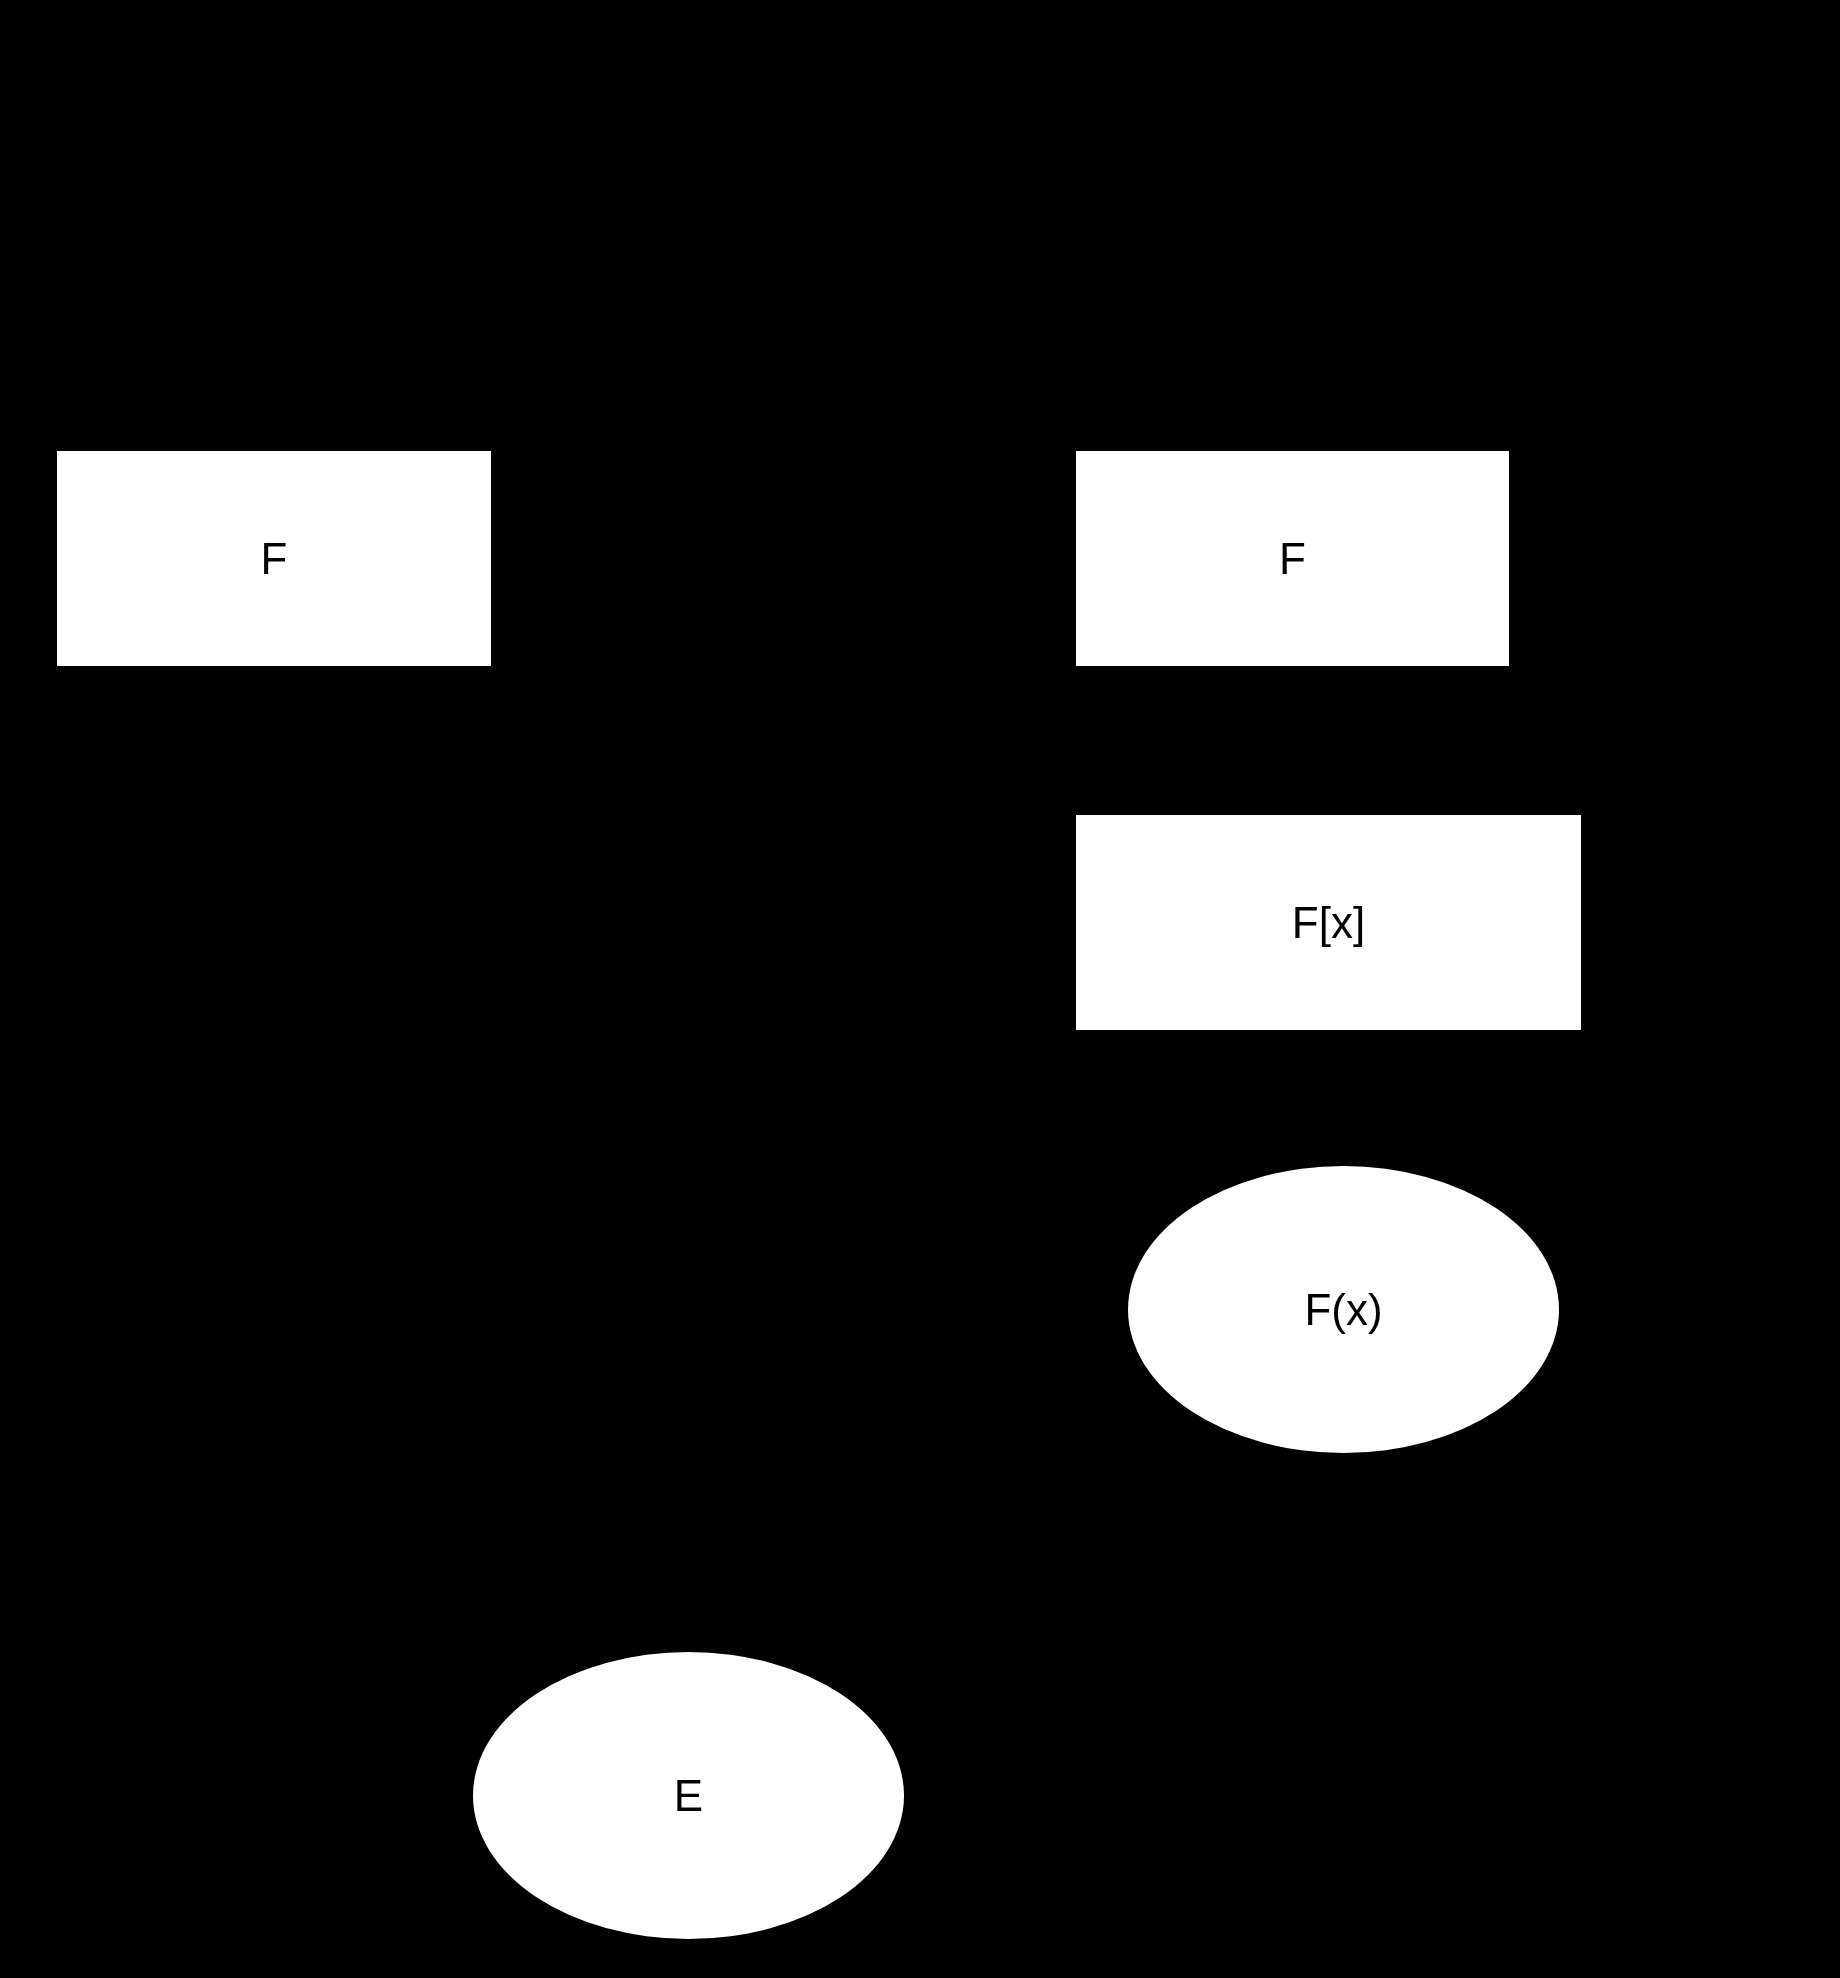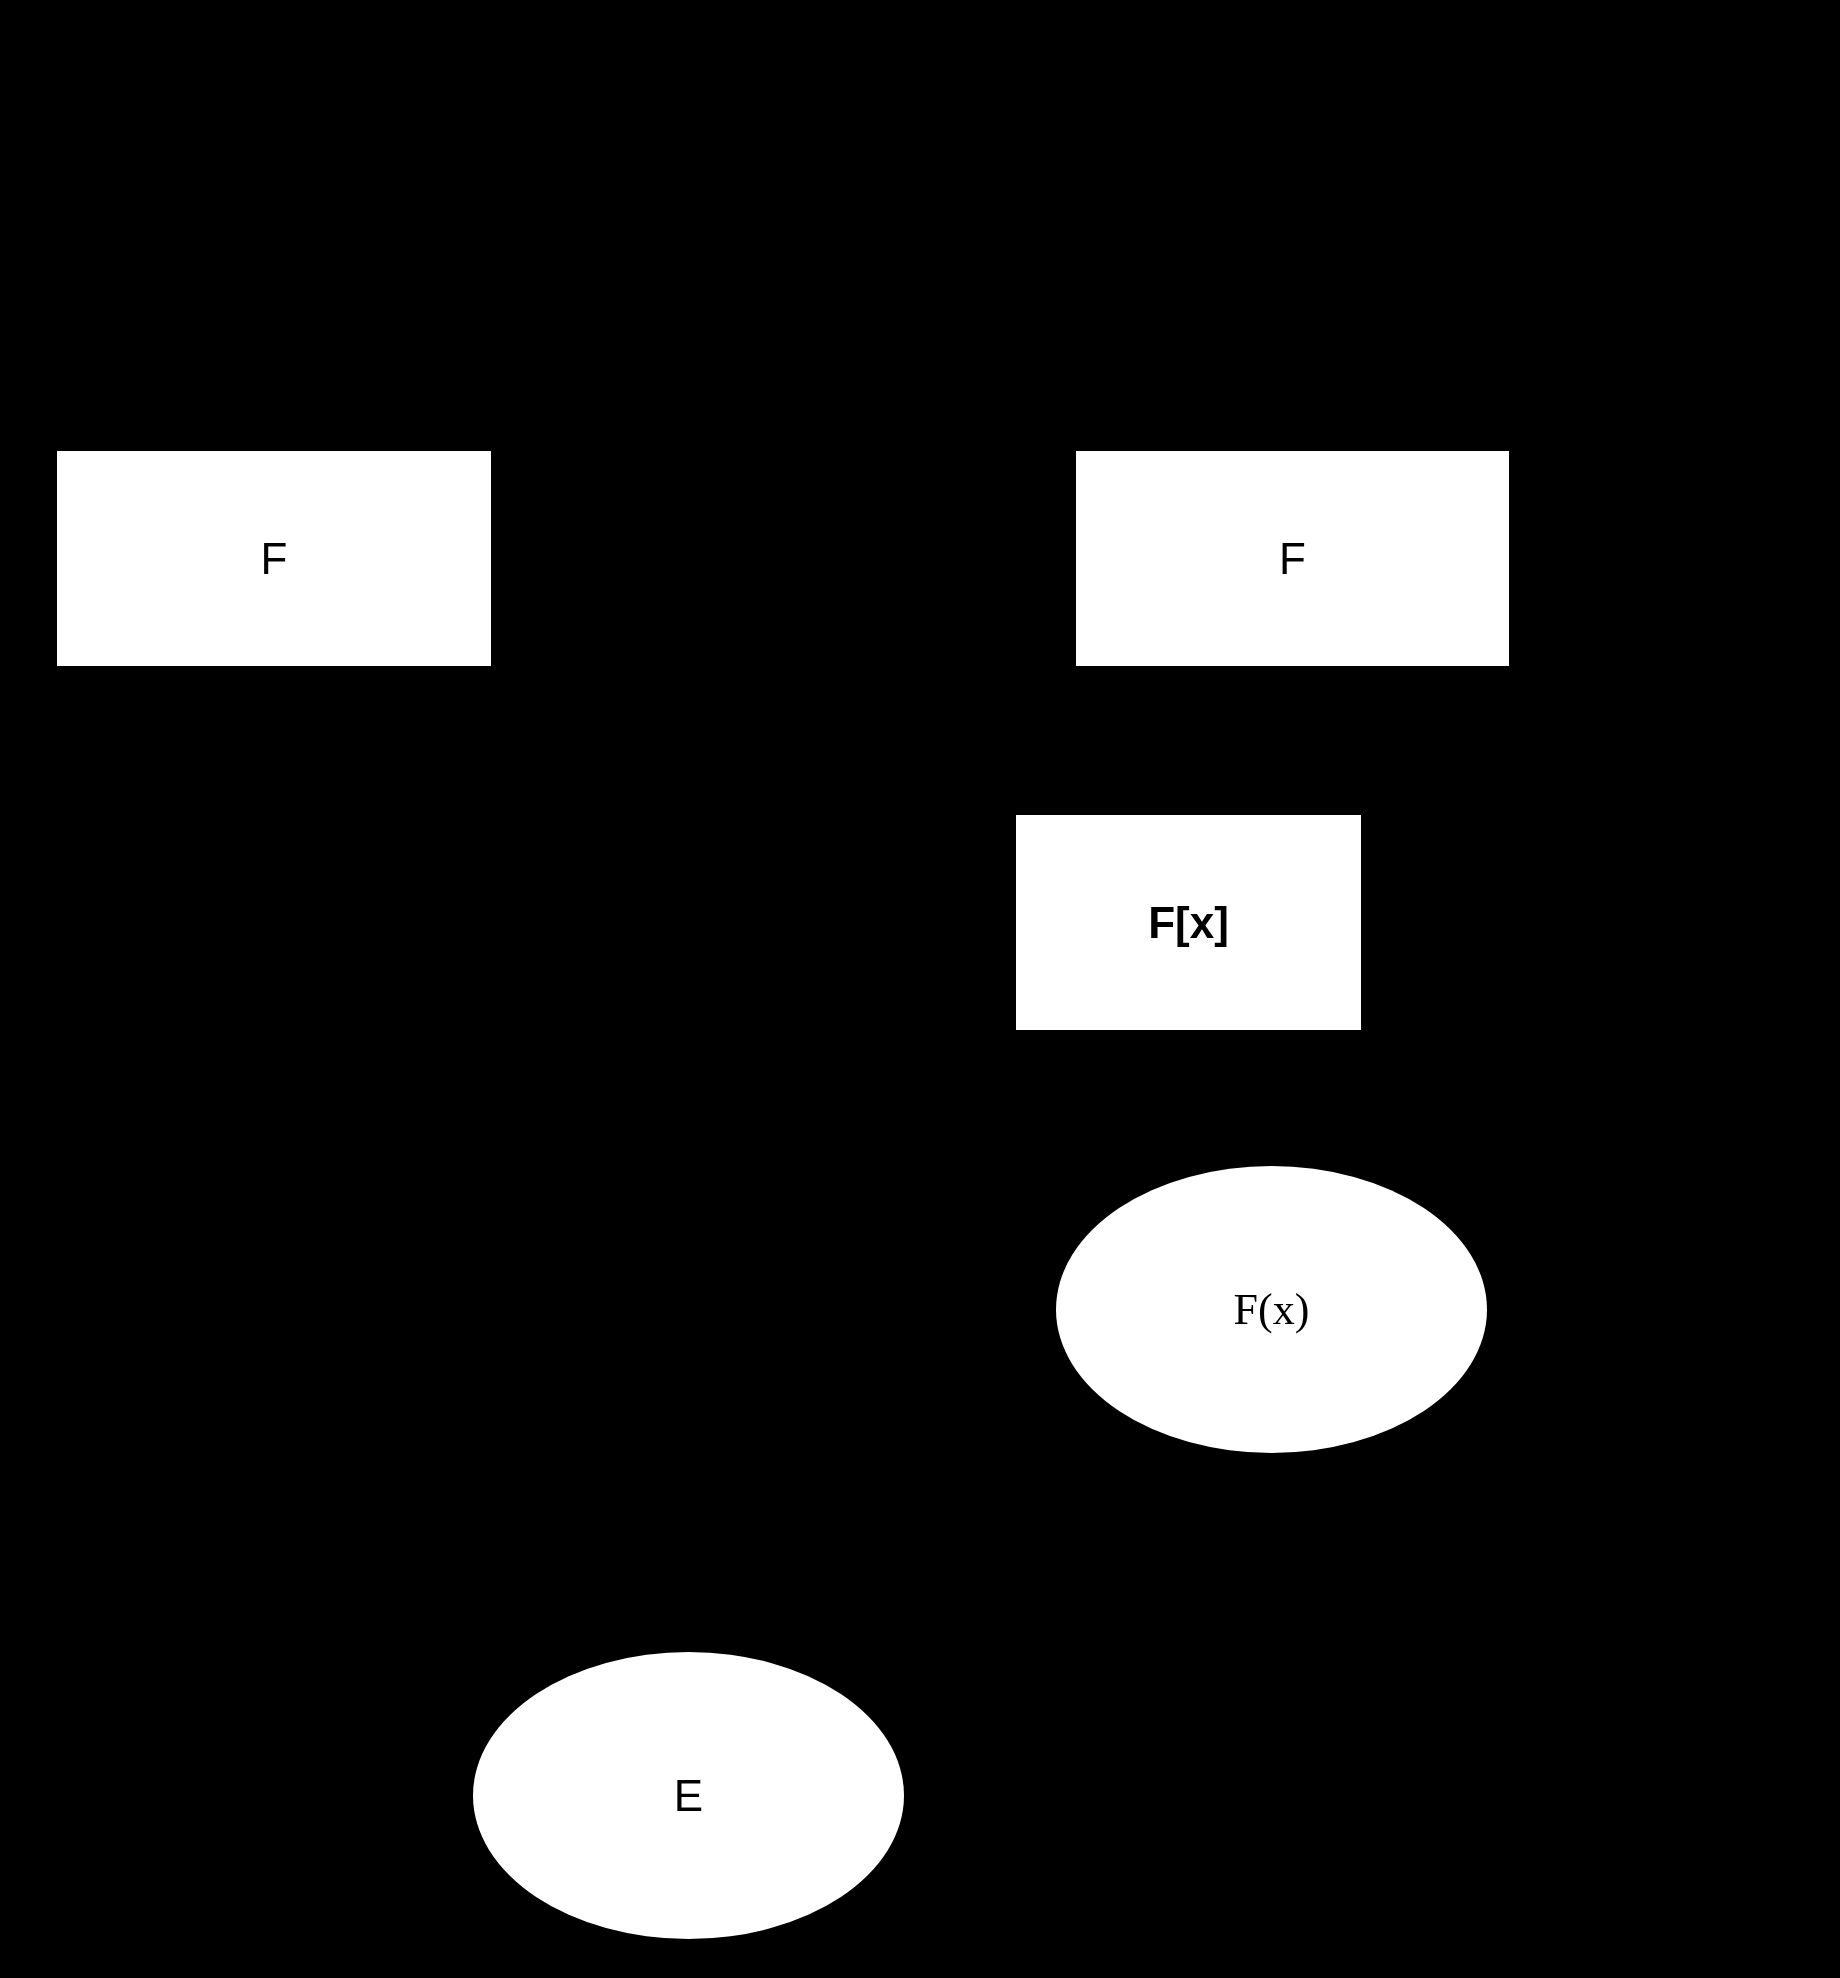--- a/index.html
+++ b/index.html
@@ -27,23 +27,23 @@
     font-size: 44px;
     line-height: 1;
     white-space: nowrap;
   }
   .rect { border-radius: 0; }
   .ellipse { border-radius: 50%; }
 
   
   #node-f-left   { left: 57px;   top: 451px;  width: 434px; height: 215px; }
   #node-f-right  { left: 1076px; top: 451px;  width: 433px; height: 215px; }
-  #node-f-poly   { left: 1016px; top: 815px;  width: 345px; height: 215px; font-weight: bold; }
+  #node-f-poly   { left: 1076px; top: 815px;  width: 505px; height: 215px; }
   #node-f-a      { left: 39px;   top: 959px; width: 431px; height: 289px; }
-  #node-f-x      { left: 1056px; top: 1166px; width: 431px; height: 287px; font-family: Liberation Serif, serif; }
+  #node-f-x      { left: 1128px; top: 1166px; width: 431px; height: 287px; }
   #node-e        { left: 473px;  top: 1652px; width: 431px; height: 287px; }
 </style>
 </head>
 <body>
 
 <div class="canvas">
 
   <div class="node rect" id="node-f-left">
     <span class="label">F</span>
   </div>

